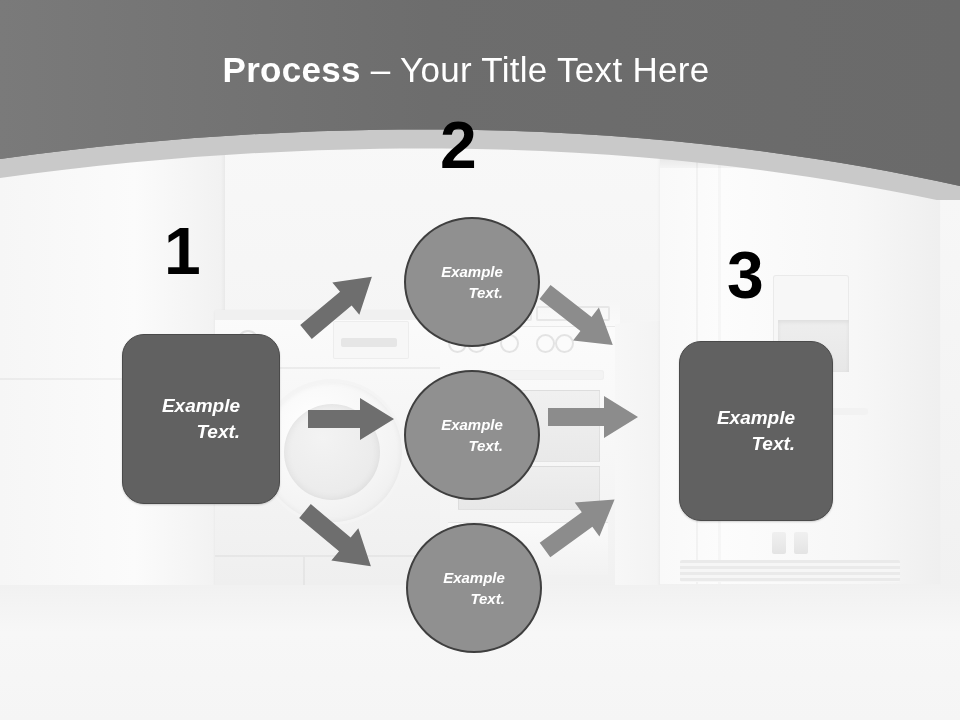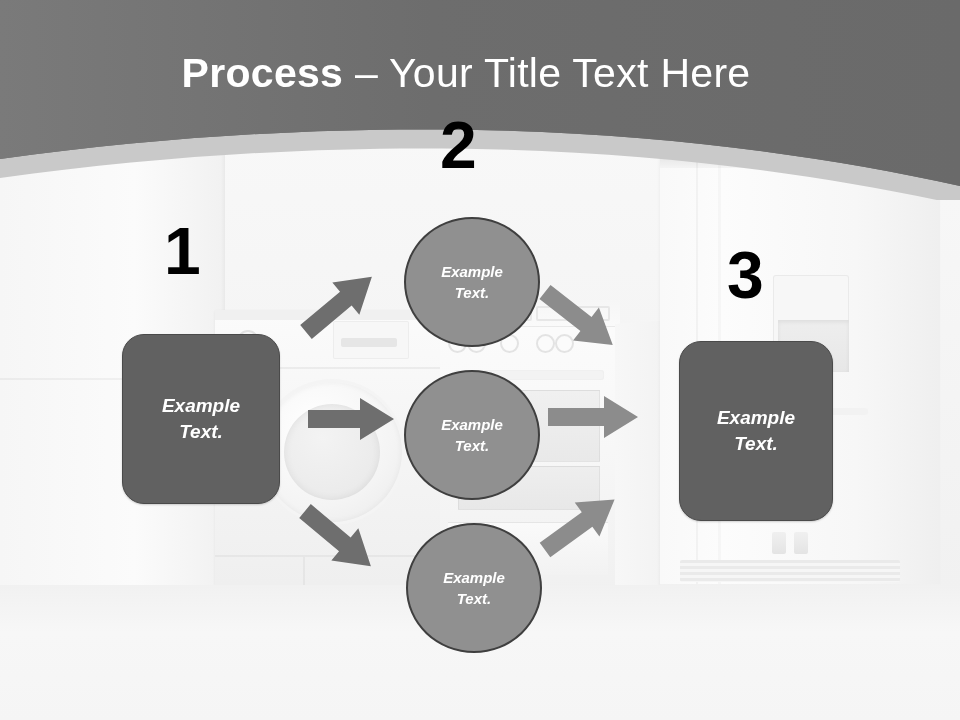--- a/index.html
+++ b/index.html
@@ -277,21 +277,21 @@
     overflow: hidden;
     pointer-events: none;
   }
   .header svg { display: block; }
 
   .title {
     position: absolute;
     left: 0; top: 50px;
     width: 932px;
     text-align: center;
-    font-size: 41px;
+    font-size: 35px;
     color: #ffffff;
     letter-spacing: 0.3px;
     white-space: nowrap;
   }
   .title .bold { font-weight: bold; }
   .title .light { font-weight: normal; }
 
   
   .stepnum {
     position: absolute;
@@ -345,21 +345,21 @@
   #circle-bottom { left: 406px; top: 523px; width: 132px; height: 126px; }
 
   
   .arrows {
     position: absolute;
     left: 0; top: 0;
     width: 960px; height: 720px;
     pointer-events: none;
   }
 
-  .box-text, .circle-text { display: block; padding: 0 8px; }
+  .box-text, .circle-text { display: block; padding: 0 8px; text-align: right; }
 </style>
 </head>
 <body>
 
 <div id="slide">
 
   <div class="photo">
 
     <div class="wall-left"></div>
 

